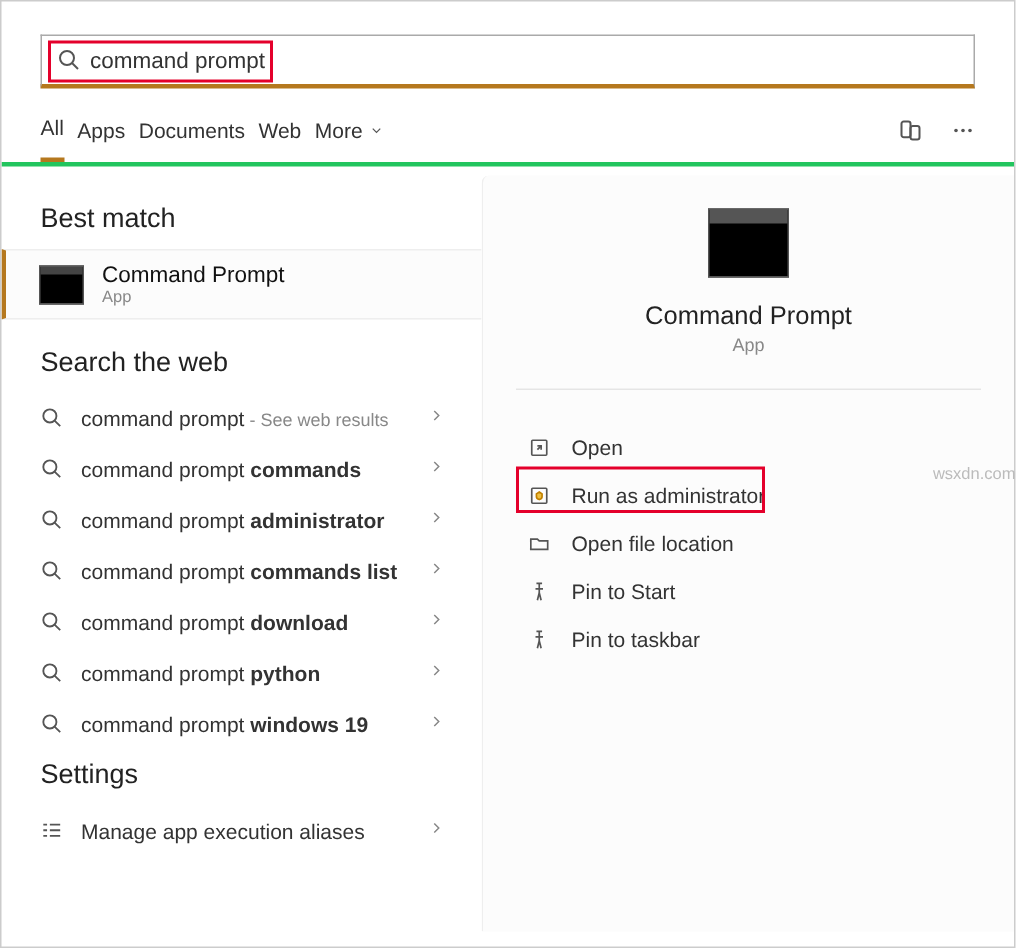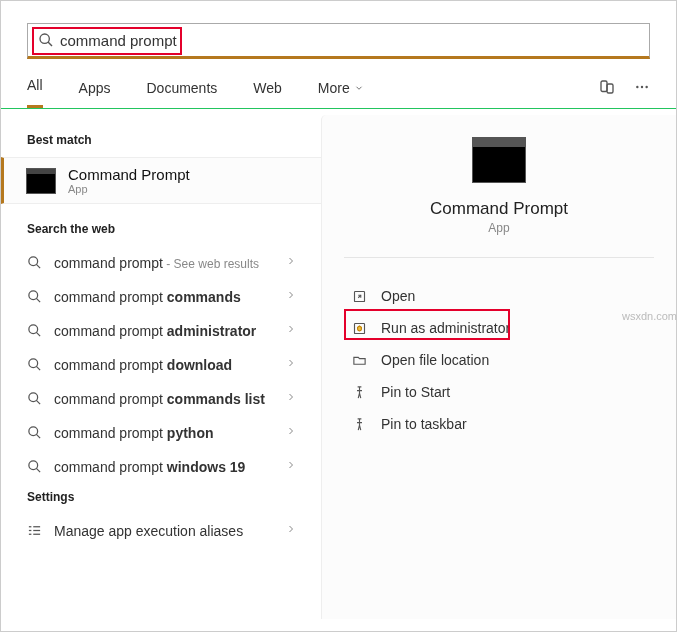--- a/index.html
+++ b/index.html
@@ -39,24 +39,24 @@
     position: absolute;
     left: 4px;
     top: 3px;
     height: 28px;
     width: 150px;
     border: 2px solid #e4002b;
     pointer-events: none;
   }
   .tabs {
     display: flex;
-    align-items: flex-end;
+    align-items: center;
     padding: 10px 26px 0 26px;
-    gap: 36px;
-    border-bottom: 1px solid #22c55e;
+    gap: 9px;
+    border-bottom: 3px solid #22c55e;
     font-size: 14px;
     color: #333;
     position: relative;
   }
   .tab {
     padding-bottom: 12px;
     cursor: pointer;
   }
   .tab.active {
     border-bottom: 3px solid #b5781e;
@@ -73,22 +73,22 @@
   .main {
     display: flex;
     height: calc(100% - 120px);
   }
   .left-panel {
     width: 320px;
     padding-top: 18px;
     overflow-y: auto;
   }
   .section-header {
-    font-weight: 700;
-    font-size: 12px;
+    font-weight: 400;
+    font-size: 18px;
     padding: 6px 26px 10px 26px;
     color: #222;
   }
   .best-match-item {
     display: flex;
     align-items: center;
     background: #fcfcfc;
     border-top: 1px solid #eee;
     border-bottom: 1px solid #eee;
     border-left: 3px solid #b5781e;
@@ -259,31 +259,31 @@
       <span class="label"><span>command prompt </span><span class="bold">administrator</span></span>
       <svg class="chev" width="12" height="12" viewBox="0 0 24 24" fill="none" stroke="#888" stroke-width="2">
           <polyline points="9 6 15 12 9 18"></polyline>
         </svg>
     </div>
     <div class="web-item">
       <svg width="15" height="15" viewBox="0 0 24 24" fill="none" stroke="#555" stroke-width="2">
           <circle cx="10" cy="10" r="7"></circle>
           <line x1="21" y1="21" x2="15" y2="15"></line>
         </svg>
+      <span class="label"><span>command prompt </span><span class="bold">commands list</span></span>
+      <svg class="chev" width="12" height="12" viewBox="0 0 24 24" fill="none" stroke="#888" stroke-width="2">
+          <polyline points="9 6 15 12 9 18"></polyline>
+        </svg>
+    </div>
+    <div class="web-item">
+      <svg width="15" height="15" viewBox="0 0 24 24" fill="none" stroke="#555" stroke-width="2">
+          <circle cx="10" cy="10" r="7"></circle>
+          <line x1="21" y1="21" x2="15" y2="15"></line>
+        </svg>
       <span class="label"><span>command prompt </span><span class="bold">download</span></span>
-      <svg class="chev" width="12" height="12" viewBox="0 0 24 24" fill="none" stroke="#888" stroke-width="2">
-          <polyline points="9 6 15 12 9 18"></polyline>
-        </svg>
-    </div>
-    <div class="web-item">
-      <svg width="15" height="15" viewBox="0 0 24 24" fill="none" stroke="#555" stroke-width="2">
-          <circle cx="10" cy="10" r="7"></circle>
-          <line x1="21" y1="21" x2="15" y2="15"></line>
-        </svg>
-      <span class="label"><span>command prompt </span><span class="bold">commands list</span></span>
       <svg class="chev" width="12" height="12" viewBox="0 0 24 24" fill="none" stroke="#888" stroke-width="2">
           <polyline points="9 6 15 12 9 18"></polyline>
         </svg>
     </div>
     <div class="web-item">
       <svg width="15" height="15" viewBox="0 0 24 24" fill="none" stroke="#555" stroke-width="2">
           <circle cx="10" cy="10" r="7"></circle>
           <line x1="21" y1="21" x2="15" y2="15"></line>
         </svg>
       <span class="label"><span>command prompt </span><span class="bold">python</span></span>

